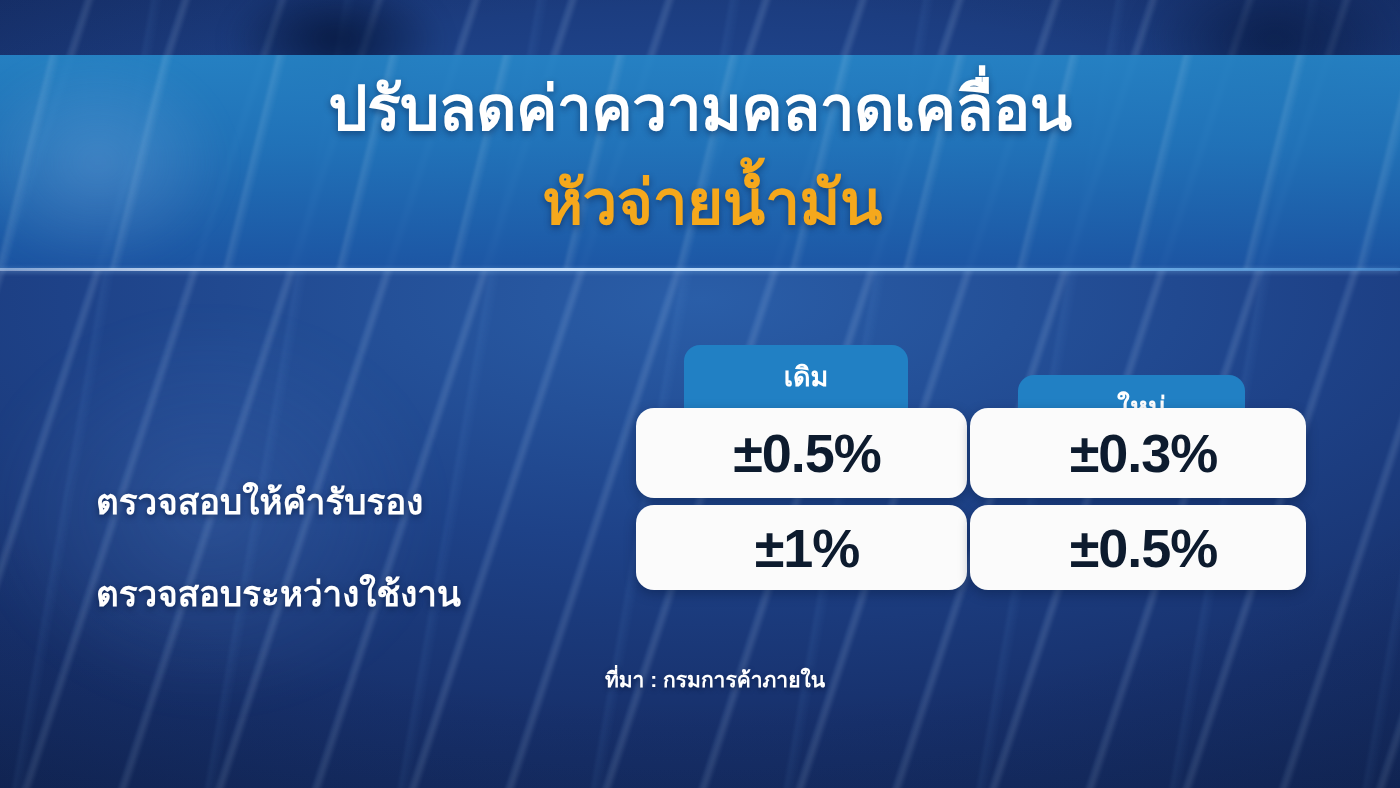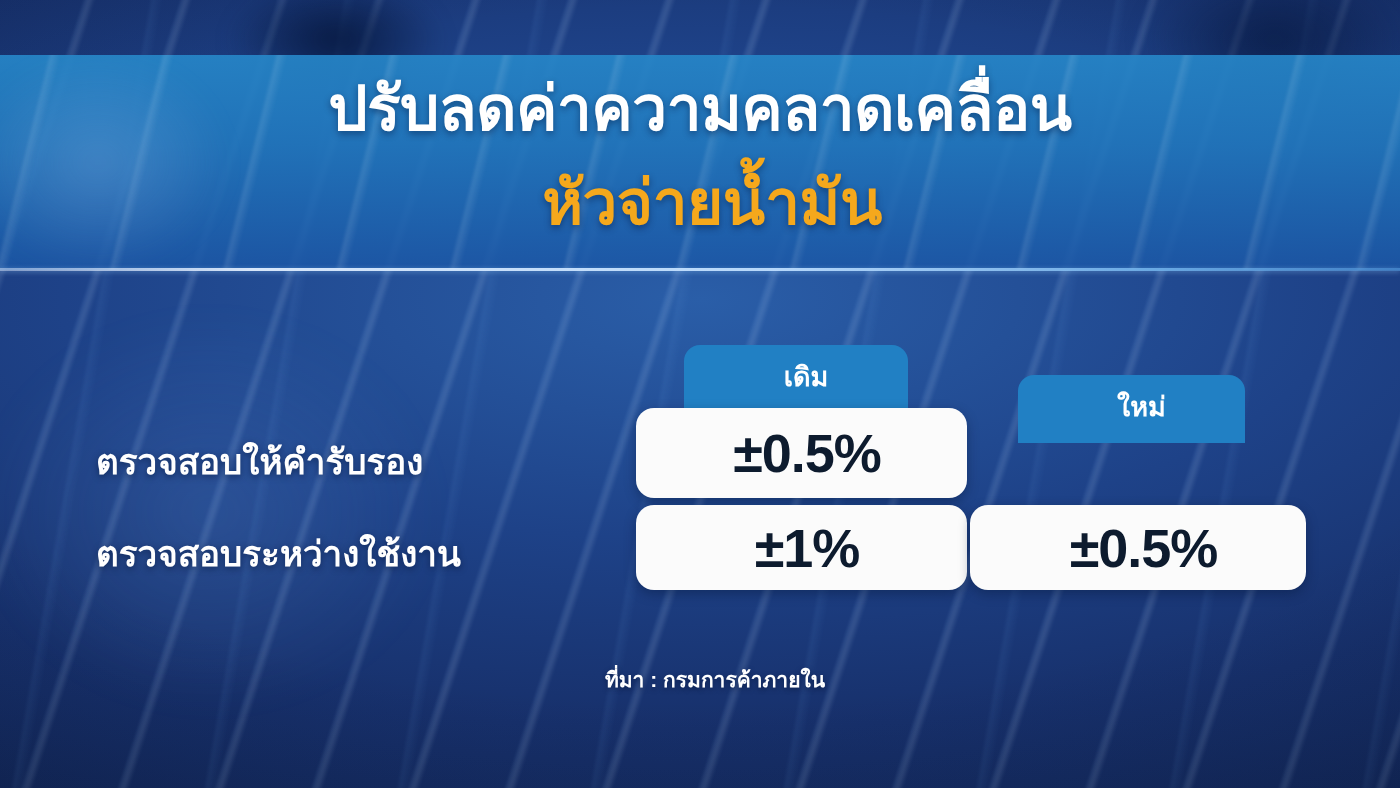--- a/index.html
+++ b/index.html
@@ -194,20 +194,21 @@
   .row-label {
     position: absolute;
     left: 96px;
     width: 520px;
     color: #ffffff;
     font-size: 35px;
     font-weight: 700;
     text-align: left;
     white-space: nowrap;
     text-shadow: 0 2px 6px rgba(0,15,45,0.5);
+    margin-top: 40px;
   }
   .row-label.r1 { top: 434px; }
   .row-label.r2 { top: 526px; }
 
   .cell {
     position: absolute;
     background: #fbfbfb;
     border-radius: 18px;
     display: flex;
     align-items: center;
@@ -263,19 +264,20 @@
 
   <div class="table-area">
 
     <div class="col-head c1">เดิม</div>
     <div class="col-head c2">ใหม่</div>
 
     <div class="row-label r1">ตรวจสอบให้คำรับรอง</div>
     <div class="row-label r2">ตรวจสอบระหว่างใช้งาน</div>
 
     <div class="cell c1 r1">±0.5%</div>
+    <div class="cell c2 r1">±0.3%</div>
     <div class="cell c1 r2">±1%</div>
     <div class="cell c2 r2">±0.5%</div>
   </div>
 
   <div class="source">ที่มา : กรมการค้าภายใน</div>
 
 </div>
 
 </body></html>

